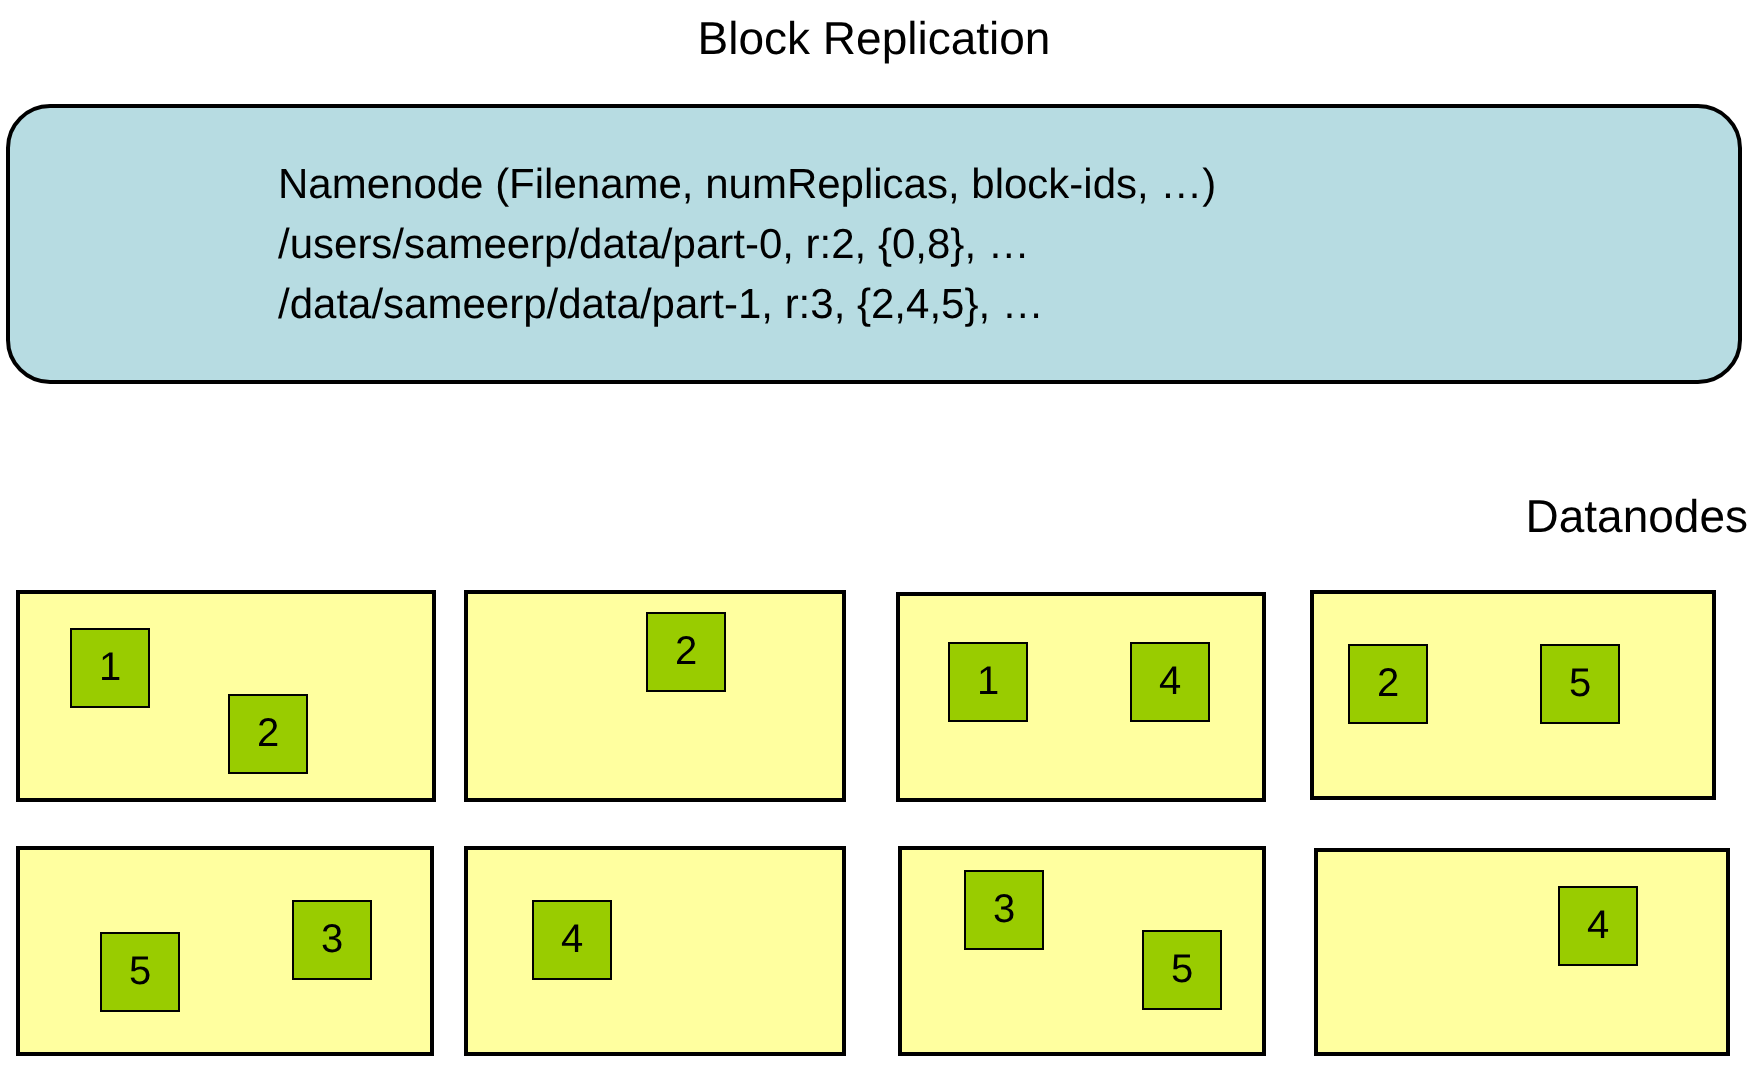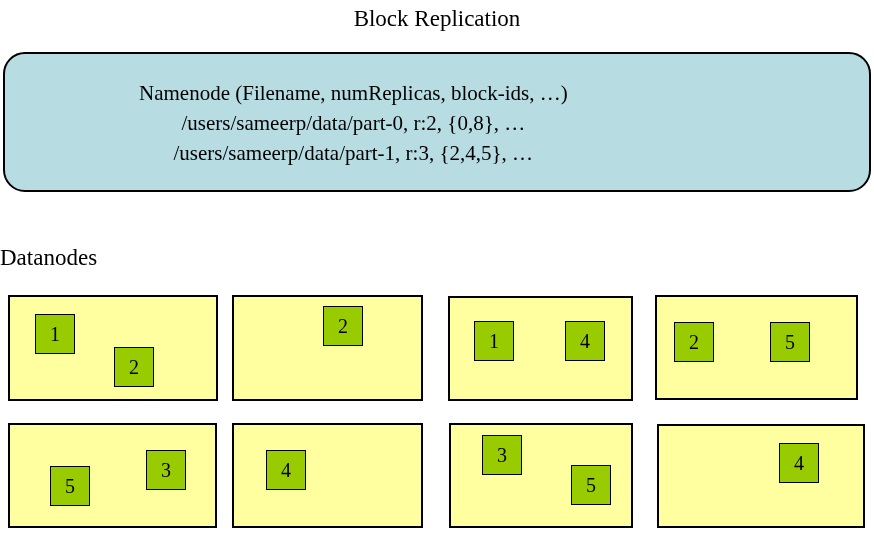--- a/index.html
+++ b/index.html
@@ -1,21 +1,21 @@
 <!DOCTYPE html>
 <html style="--bg: #ffffff; --nn: #b7dce2; --dn: #ffff9f; --blk: #99cc00; --border: #000000;"><head>
 <meta charset="utf-8">
 <style>
   html, body { margin: 0; padding: 0; }
   .canvas {
     position: relative;
     width: 874px;
     height: 536px;
     background: var(--bg, #ffffff);
-    font-family: Liberation Serif, serif;
+    font-family: Liberation Sans, sans-serif;
     color: #000;
     overflow: hidden;
   }
   .slide-title {
     position: absolute;
     top: 6px;
     left: 0;
     width: 100%;
     text-align: center;
     font-size: 23px;
@@ -31,28 +31,27 @@
     border: 2px solid var(--border, #000);
     border-radius: 22px;
     box-sizing: border-box;
   }
   .nn-text {
     position: absolute;
     left: 134px;
     top: 24px;
     font-size: 21px;
     line-height: 30px;
-    text-align: center;
   }
   .datanodes-label {
     position: absolute;
     top: 245px;
     left: 0;
     width: 100%;
-    text-align: left;
+    text-align: right;
     font-size: 23px;
     line-height: 26px;
   }
   .dn {
     position: absolute;
     background: var(--dn, #ffff9f);
     border: 2px solid var(--border, #000);
     box-sizing: border-box;
   }
   .blk {
@@ -72,21 +71,21 @@
 <body>
 
 <div class="canvas">
 
   <div class="slide-title">Block Replication</div>
 
   <div class="namenode">
     <div class="nn-text">
       <div>Namenode (Filename, numReplicas, block-ids, …)</div>
       <div>/users/sameerp/data/part-0, r:2, {0,8}, …</div>
-      <div>/users/sameerp/data/part-1, r:3, {2,4,5}, …</div>
+      <div>/data/sameerp/data/part-1, r:3, {2,4,5}, …</div>
     </div>
   </div>
 
   <div class="datanodes-label">Datanodes</div>
 
   <div>
       <div class="dn" style="left: 8px; top: 295px; width: 210px; height: 106px;">
         <div class="blk" style="left: 25px; top: 17px;">1</div>
         <div class="blk" style="left: 104px; top: 50px;">2</div>
       </div>

